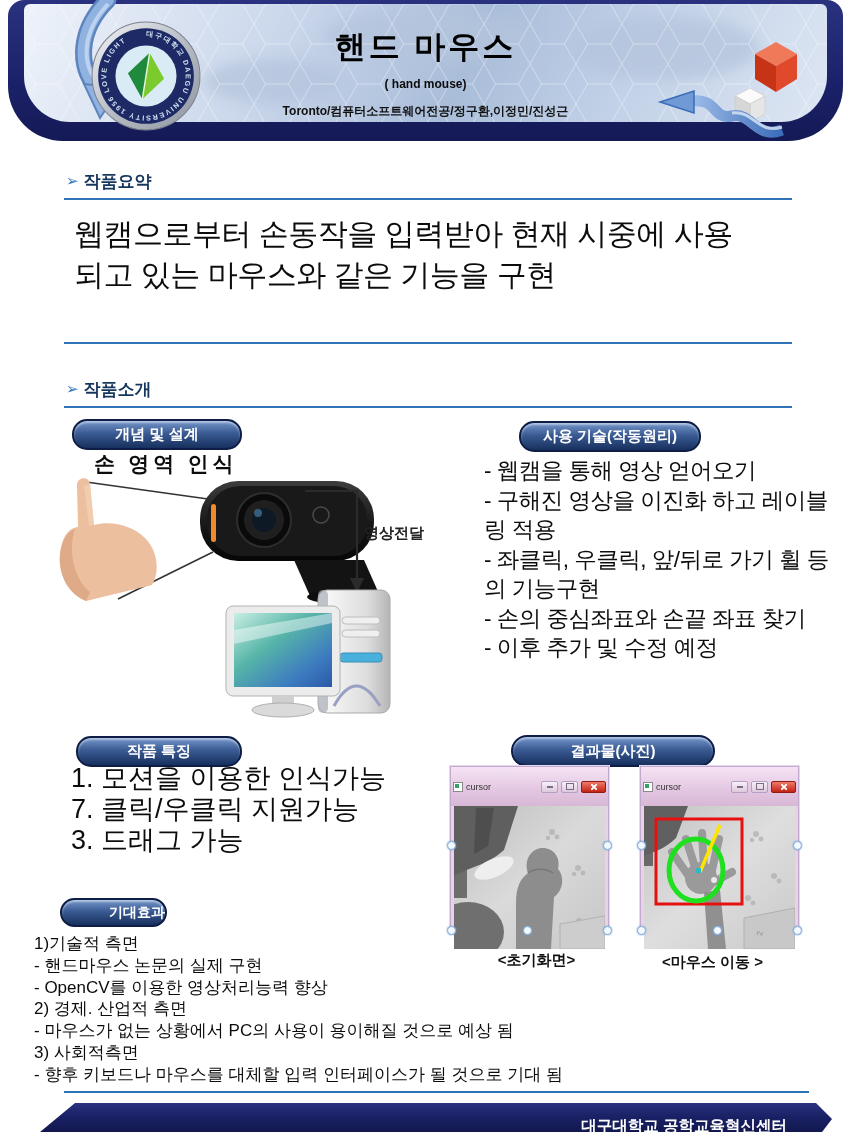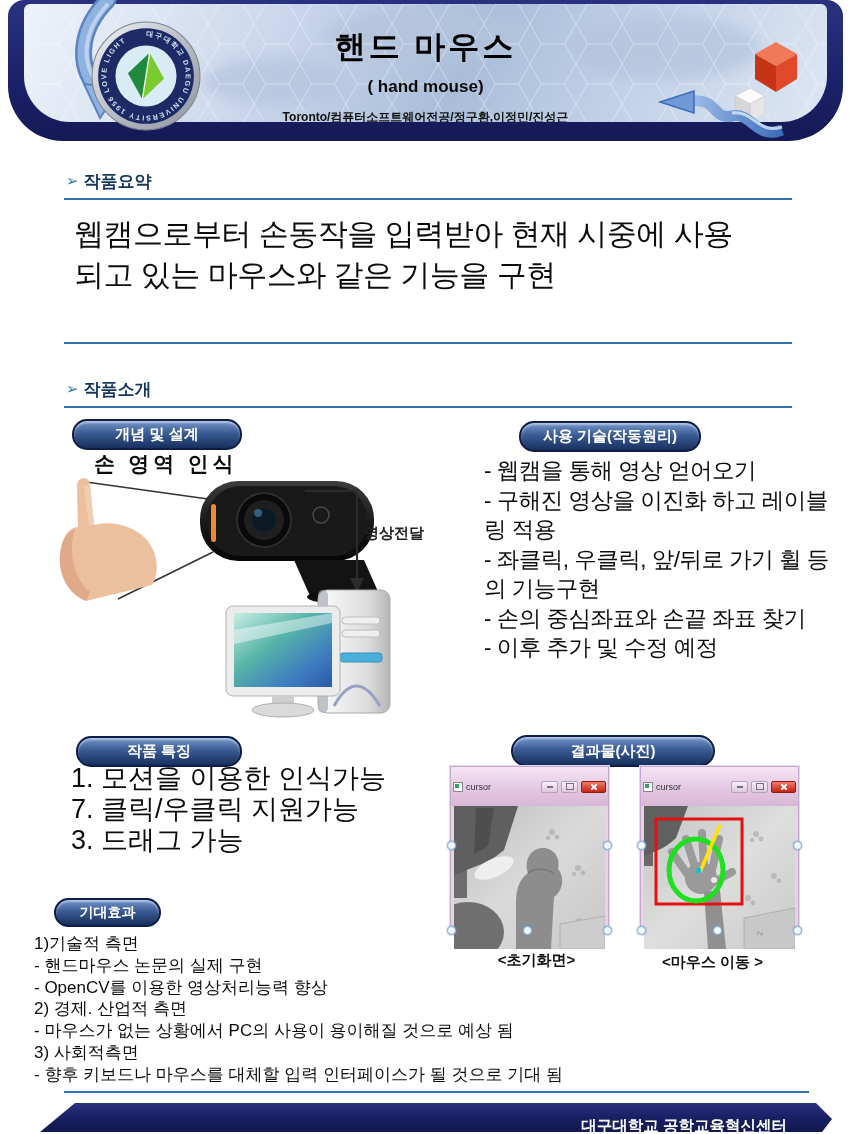--- a/index.html
+++ b/index.html
@@ -10,21 +10,21 @@
   .banner{position:absolute;left:8px;top:0;width:835px;height:141px;
           background:linear-gradient(180deg,#2a3280 0%,#1b2168 60%,#141a55 100%);
           border-radius:16px 16px 55px 55px;}
   .banner-inner{position:absolute;left:16px;top:4px;width:803px;height:118px;
           background:linear-gradient(115deg,#eef3fa 0%,#ccd8ec 30%,#a9bdd9 55%,#c3d2e8 75%,#dde6f3 100%);
           border-radius:6px 6px 46px 46px;overflow:hidden;}
   .map-blob{position:absolute;background:#b4c4dc;border-radius:50%;filter:blur(7px);opacity:.75;}
   .hexes{position:absolute;left:0;top:0;}
   .titles{position:absolute;left:0;right:0;top:22px;text-align:center;}
   .main-title{font-size:31px;font-weight:bold;color:#000;letter-spacing:3px;}
-  .sub-title{margin-top:9px;font-size:17px;font-weight:bold;color:#0a0a0a;}
+  .sub-title{margin-top:9px;font-size:12px;font-weight:bold;color:#0a0a0a;}
   .authors{margin-top:12px;font-size:12px;font-weight:bold;color:#101010;}
   .logo{position:absolute;left:82px;top:20px;width:112px;height:112px;}
   .deco{position:absolute;}
 
   
   .sec-head{position:absolute;display:flex;align-items:center;gap:5px;
             font-size:17px;font-weight:bold;color:#17365d;}
   .sec-head .arr{color:#2e74b5;font-size:15px;transform:translateY(-1px);}
   .rule{position:absolute;height:2px;background:#2e74b5;}
 
@@ -385,21 +385,21 @@
     <span class="handle" style="left:-4px;top:74px;"></span>
     <span class="handle" style="right:-4px;top:74px;"></span>
     <span class="handle" style="left:72px;bottom:-4px;"></span>
     <span class="handle" style="left:-4px;bottom:-4px;"></span>
     <span class="handle" style="right:-4px;bottom:-4px;"></span>
   </div>
 
   <div class="caption" style="left:460px;top:951px;width:153px;">&lt;초기화면&gt;</div>
   <div class="caption" style="left:625px;top:953px;width:175px;">&lt;마우스 이동 &gt;</div>
 
-  <div class="badge" style="left:54px;top:898px;width:103px;height:25px;font-size:14px;">
+  <div class="badge" style="left:60px;top:898px;width:103px;height:25px;font-size:14px;justify-content:flex-end;">
     <span>기대효과</span>
   </div>
   <div class="effects-list">
     <div>1)기술적 측면</div>
     <div>- 핸드마우스 논문의 실제 구현</div>
     <div>- OpenCV를 이용한 영상처리능력 향상</div>
     <div>2) 경제. 산업적 측면</div>
     <div>- 마우스가 없는 상황에서 PC의 사용이 용이해질 것으로 예상 됨</div>
     <div>3) 사회적측면</div>
     <div>- 향후 키보드나 마우스를 대체할 입력 인터페이스가 될 것으로 기대 됨</div>

